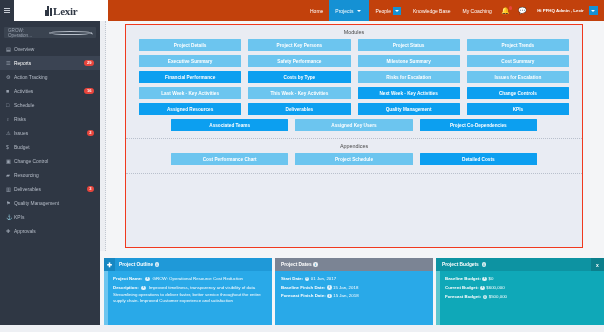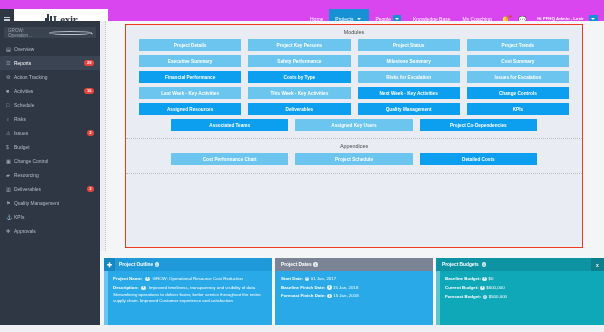--- a/index.html
+++ b/index.html
@@ -8,22 +8,22 @@
     font-family: "Liberation Sans", sans-serif;
     font-size: 5.2px;
     background:#eef0f4;
     color:#333;
     -webkit-font-smoothing: antialiased;
   }
   .app { position:relative; width:604px; height:332px; }
 
   
   .topbar {
-    position:absolute; top:0; left:0; width:604px; height:38px;
-    background:#d946ef; display:flex; align-items:center;
+    position:absolute; top:0; left:0; width:604px; height:21px;
+    background:#c2410c; display:flex; align-items:center;
   }
   .hamburger {
     width:14px; height:21px; background:#2f3744;
     display:flex; align-items:center; justify-content:center;
     flex:0 0 auto;
   }
   .hamburger .bars { width:6px; }
   .hamburger .bars i { display:block; height:0.8px; background:#c7ccd4; margin:1.1px 0; }
   .brand {
     width:94px; height:21px; background:#fff; display:flex;

